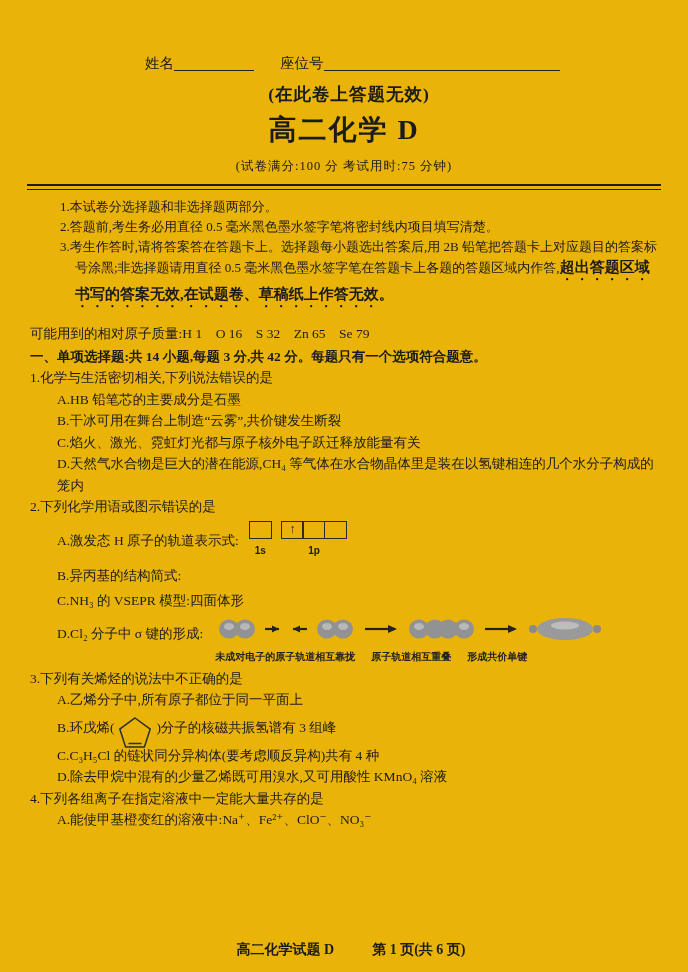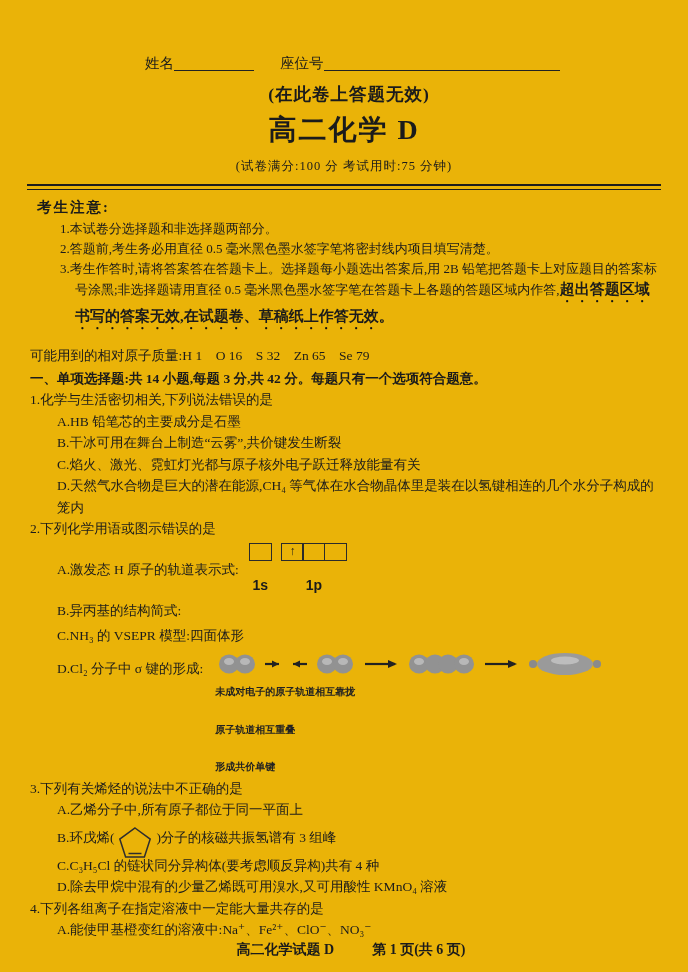--- a/index.html
+++ b/index.html
@@ -39,50 +39,49 @@
   .stem{}
   .opt{padding-left:27px;}
   .opt.wrap{padding-left:27px;}
   .flexline{display:flex;align-items:center;}
   
   .orbital{display:inline-flex;align-items:flex-start;margin-left:10px;gap:9px;}
   .ogroup{display:inline-flex;flex-direction:column;align-items:center;}
   .oboxes{display:inline-flex;}
   .obox{width:23px;height:18px;border:1.4px solid #2b2b2b;box-sizing:border-box;text-align:center;font-size:12px;line-height:15px;font-weight:bold;}
   .obox + .obox{margin-left:-1.4px;}
-  .olabel{font-family:"Liberation Sans","DejaVu Sans",sans-serif;font-size:14px;font-weight:bold;margin-top:14px;}
+  .olabel{font-family:"Liberation Sans","DejaVu Sans",sans-serif;font-size:10px;font-weight:bold;margin-top:1px;}
   
   .struct{display:inline-block;margin-left:12px;font-size:12.5px;line-height:13px;white-space:pre;}
   .struct .l2{padding-left:19px;}
   .struct .l3{padding-left:13px;}
   
   .sigma-wrap{display:flex;align-items:flex-start;margin-top:2px;}
   .sigma-art{margin-left:12px;display:flex;flex-direction:column;}
-  .sigma-cap{display:flex;gap:16px;font-family:"Liberation Sans","DejaVu Sans",sans-serif;font-size:10px;font-weight:600;color:#222;margin-top:1px;flex-direction:column;}
+  .sigma-cap{display:flex;gap:16px;font-family:"Liberation Sans","DejaVu Sans",sans-serif;font-size:10px;font-weight:600;color:#222;margin-top:1px;}
   
   .penta{margin:0 2px -10px 2px;}
   
   .footer{position:absolute;left:14px;right:0;bottom:13px;text-align:center;font-size:14px;font-weight:bold;}
   .footer .fpage{margin-left:38px;}
 </style>
 </head>
 <body>
 
 <div class="page">
 
   <div class="name-row">
     <span>姓名</span><span class="blank name"></span><span>座位号</span><span class="blank seat"></span>
   </div>
   <div class="notice">(在此卷上答题无效)</div>
   <div class="title">高二化学 D</div>
   <div class="subtitle">(试卷满分:100 分    考试用时:75 分钟)</div>
   <div class="rule"></div>
 
   <div class="notes">
-    <div class="notes-head">考生注意:</div>
     <div class="note">1.本试卷分选择题和非选择题两部分。</div>
     <div class="note">2.答题前,考生务必用直径 0.5 毫米黑色墨水签字笔将密封线内项目填写清楚。</div>
     <div class="note"><span>3.考生作答时,请将答案答在答题卡上。选择题每小题选出答案后,用 2B 铅笔把答题卡上对应题目的答案标号涂黑;非选择题请用直径 0.5 毫米黑色墨水签字笔在答题卡上各题的答题区域内作答,</span><span class="emph">超出答题区域书写的答案无效,在试题卷、草稿纸上作答无效。</span></div>
   </div>
 
   <div class="bodytext">
 
     <div class="massline">可能用到的相对原子质量:H 1　O 16　S 32　Zn 65　Se 79</div>
     <div class="sect">一、单项选择题:共 14 小题,每题 3 分,共 42 分。每题只有一个选项符合题意。</div>
 

